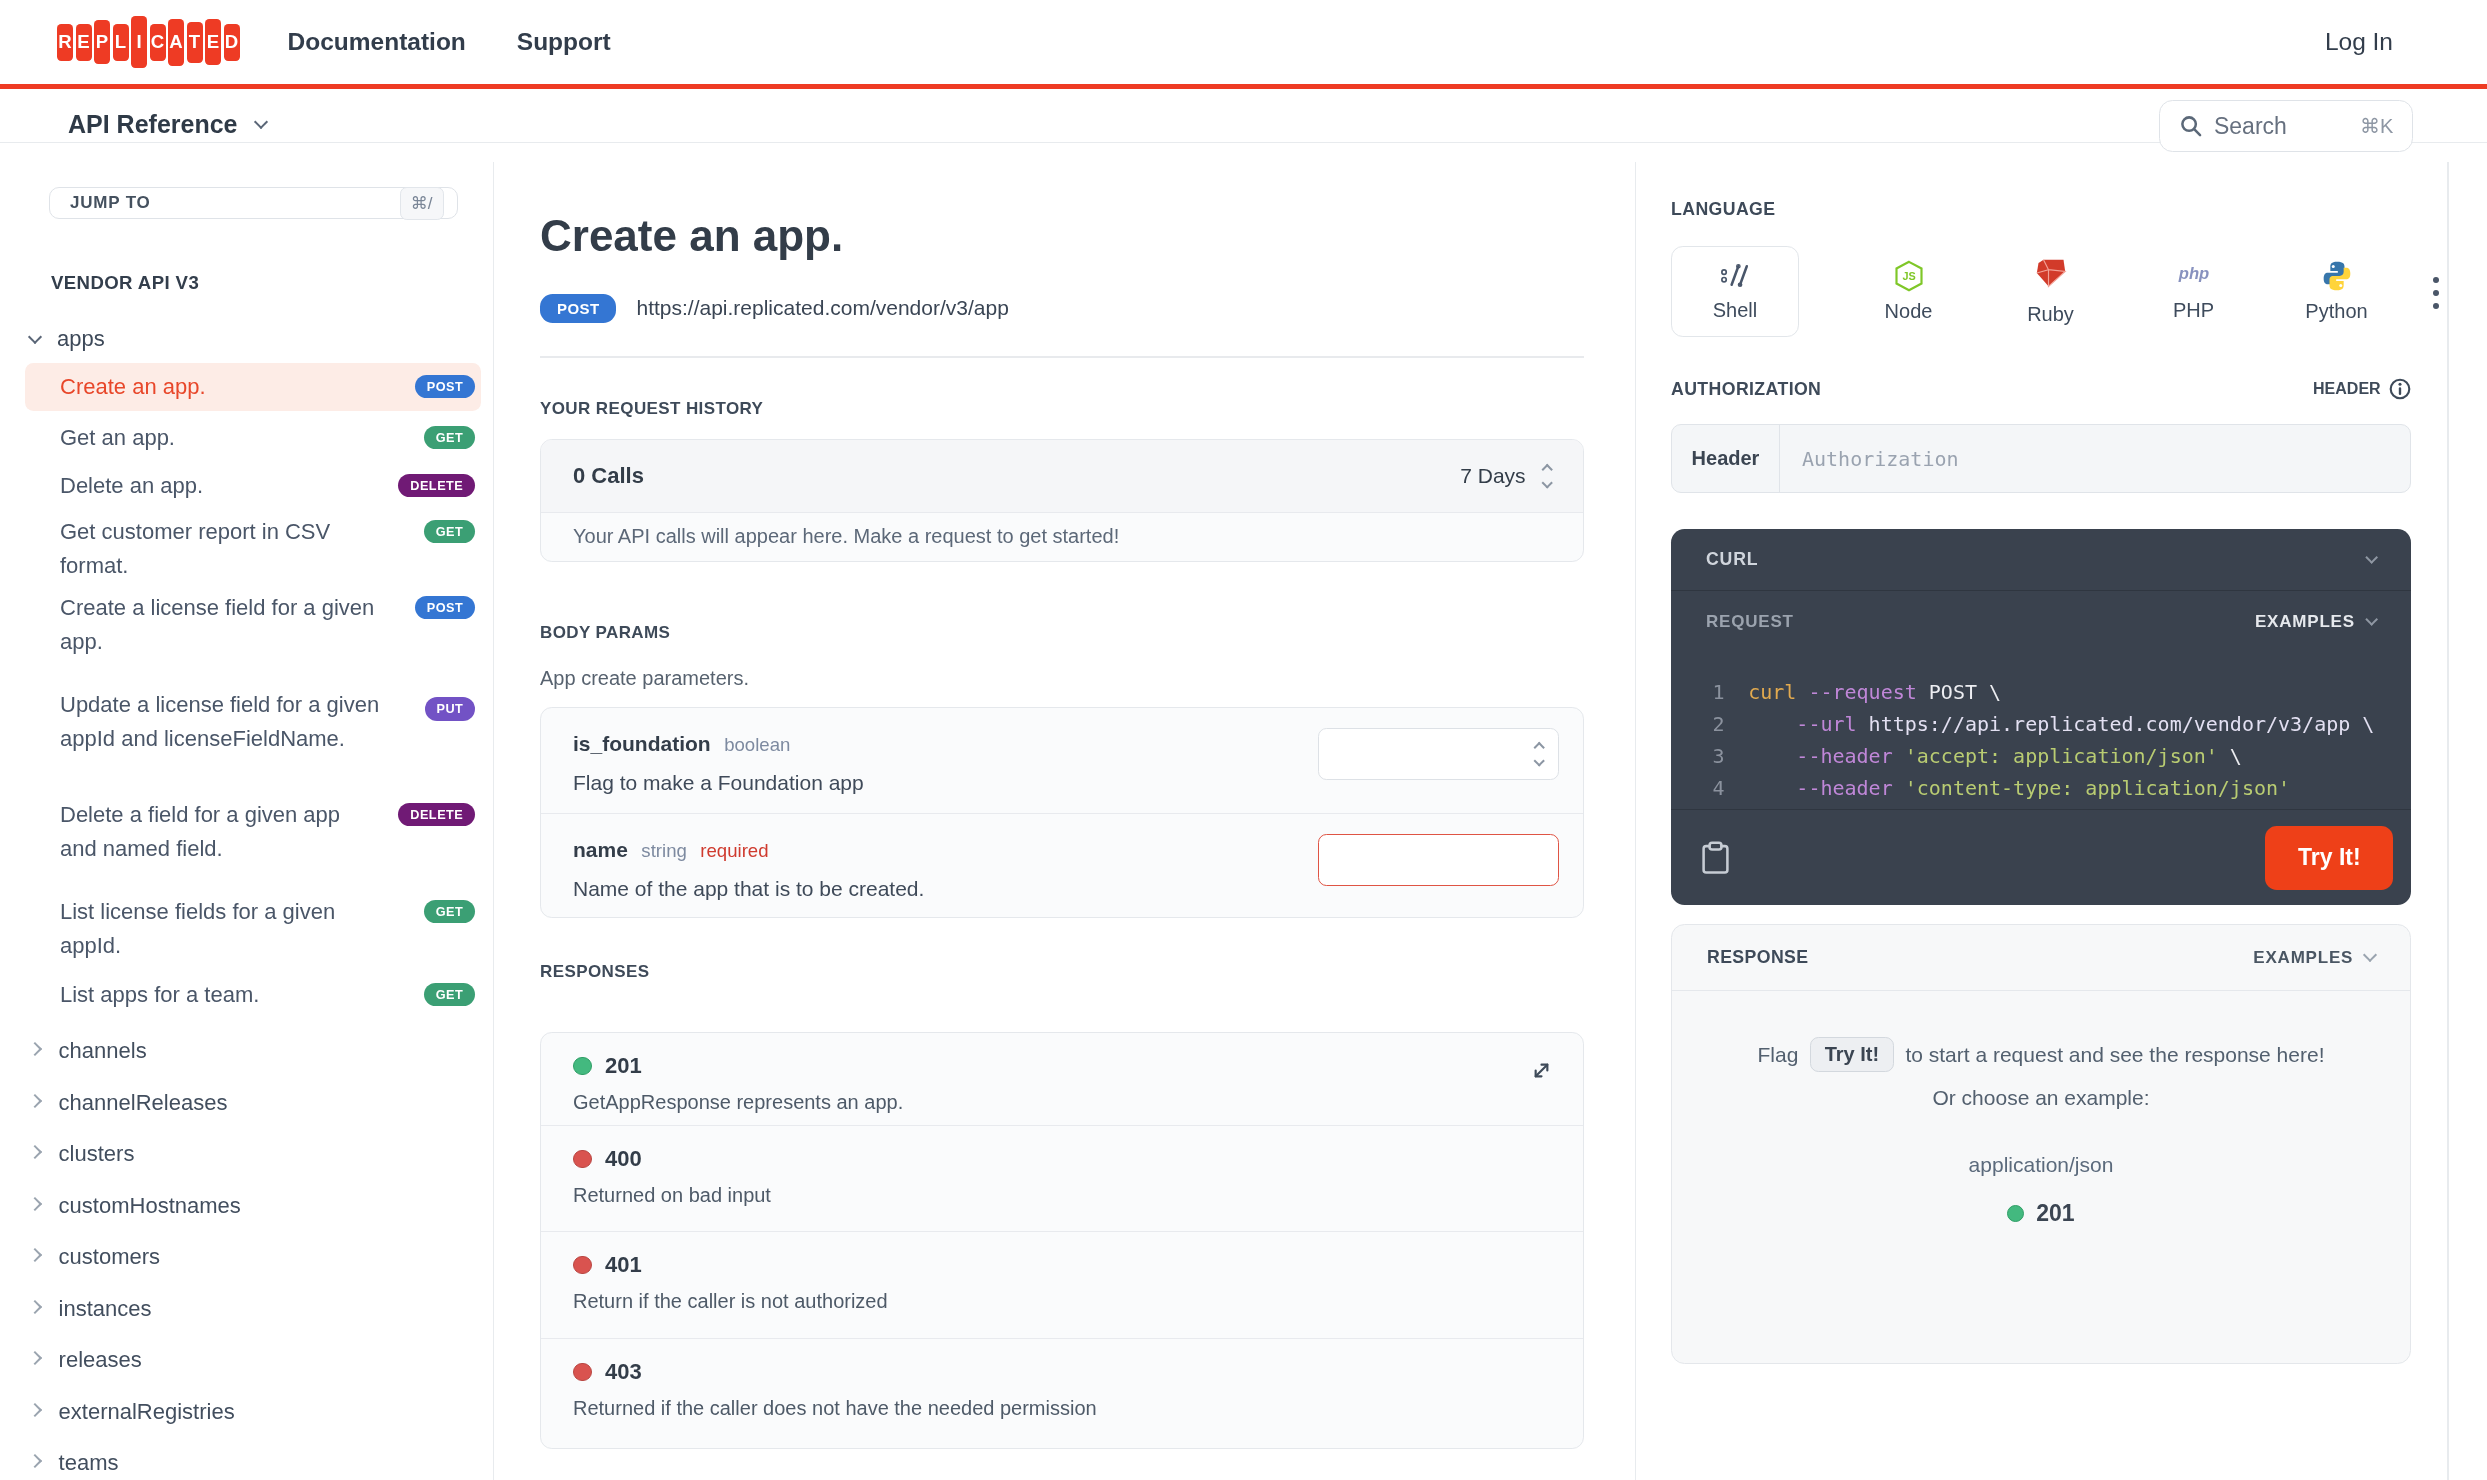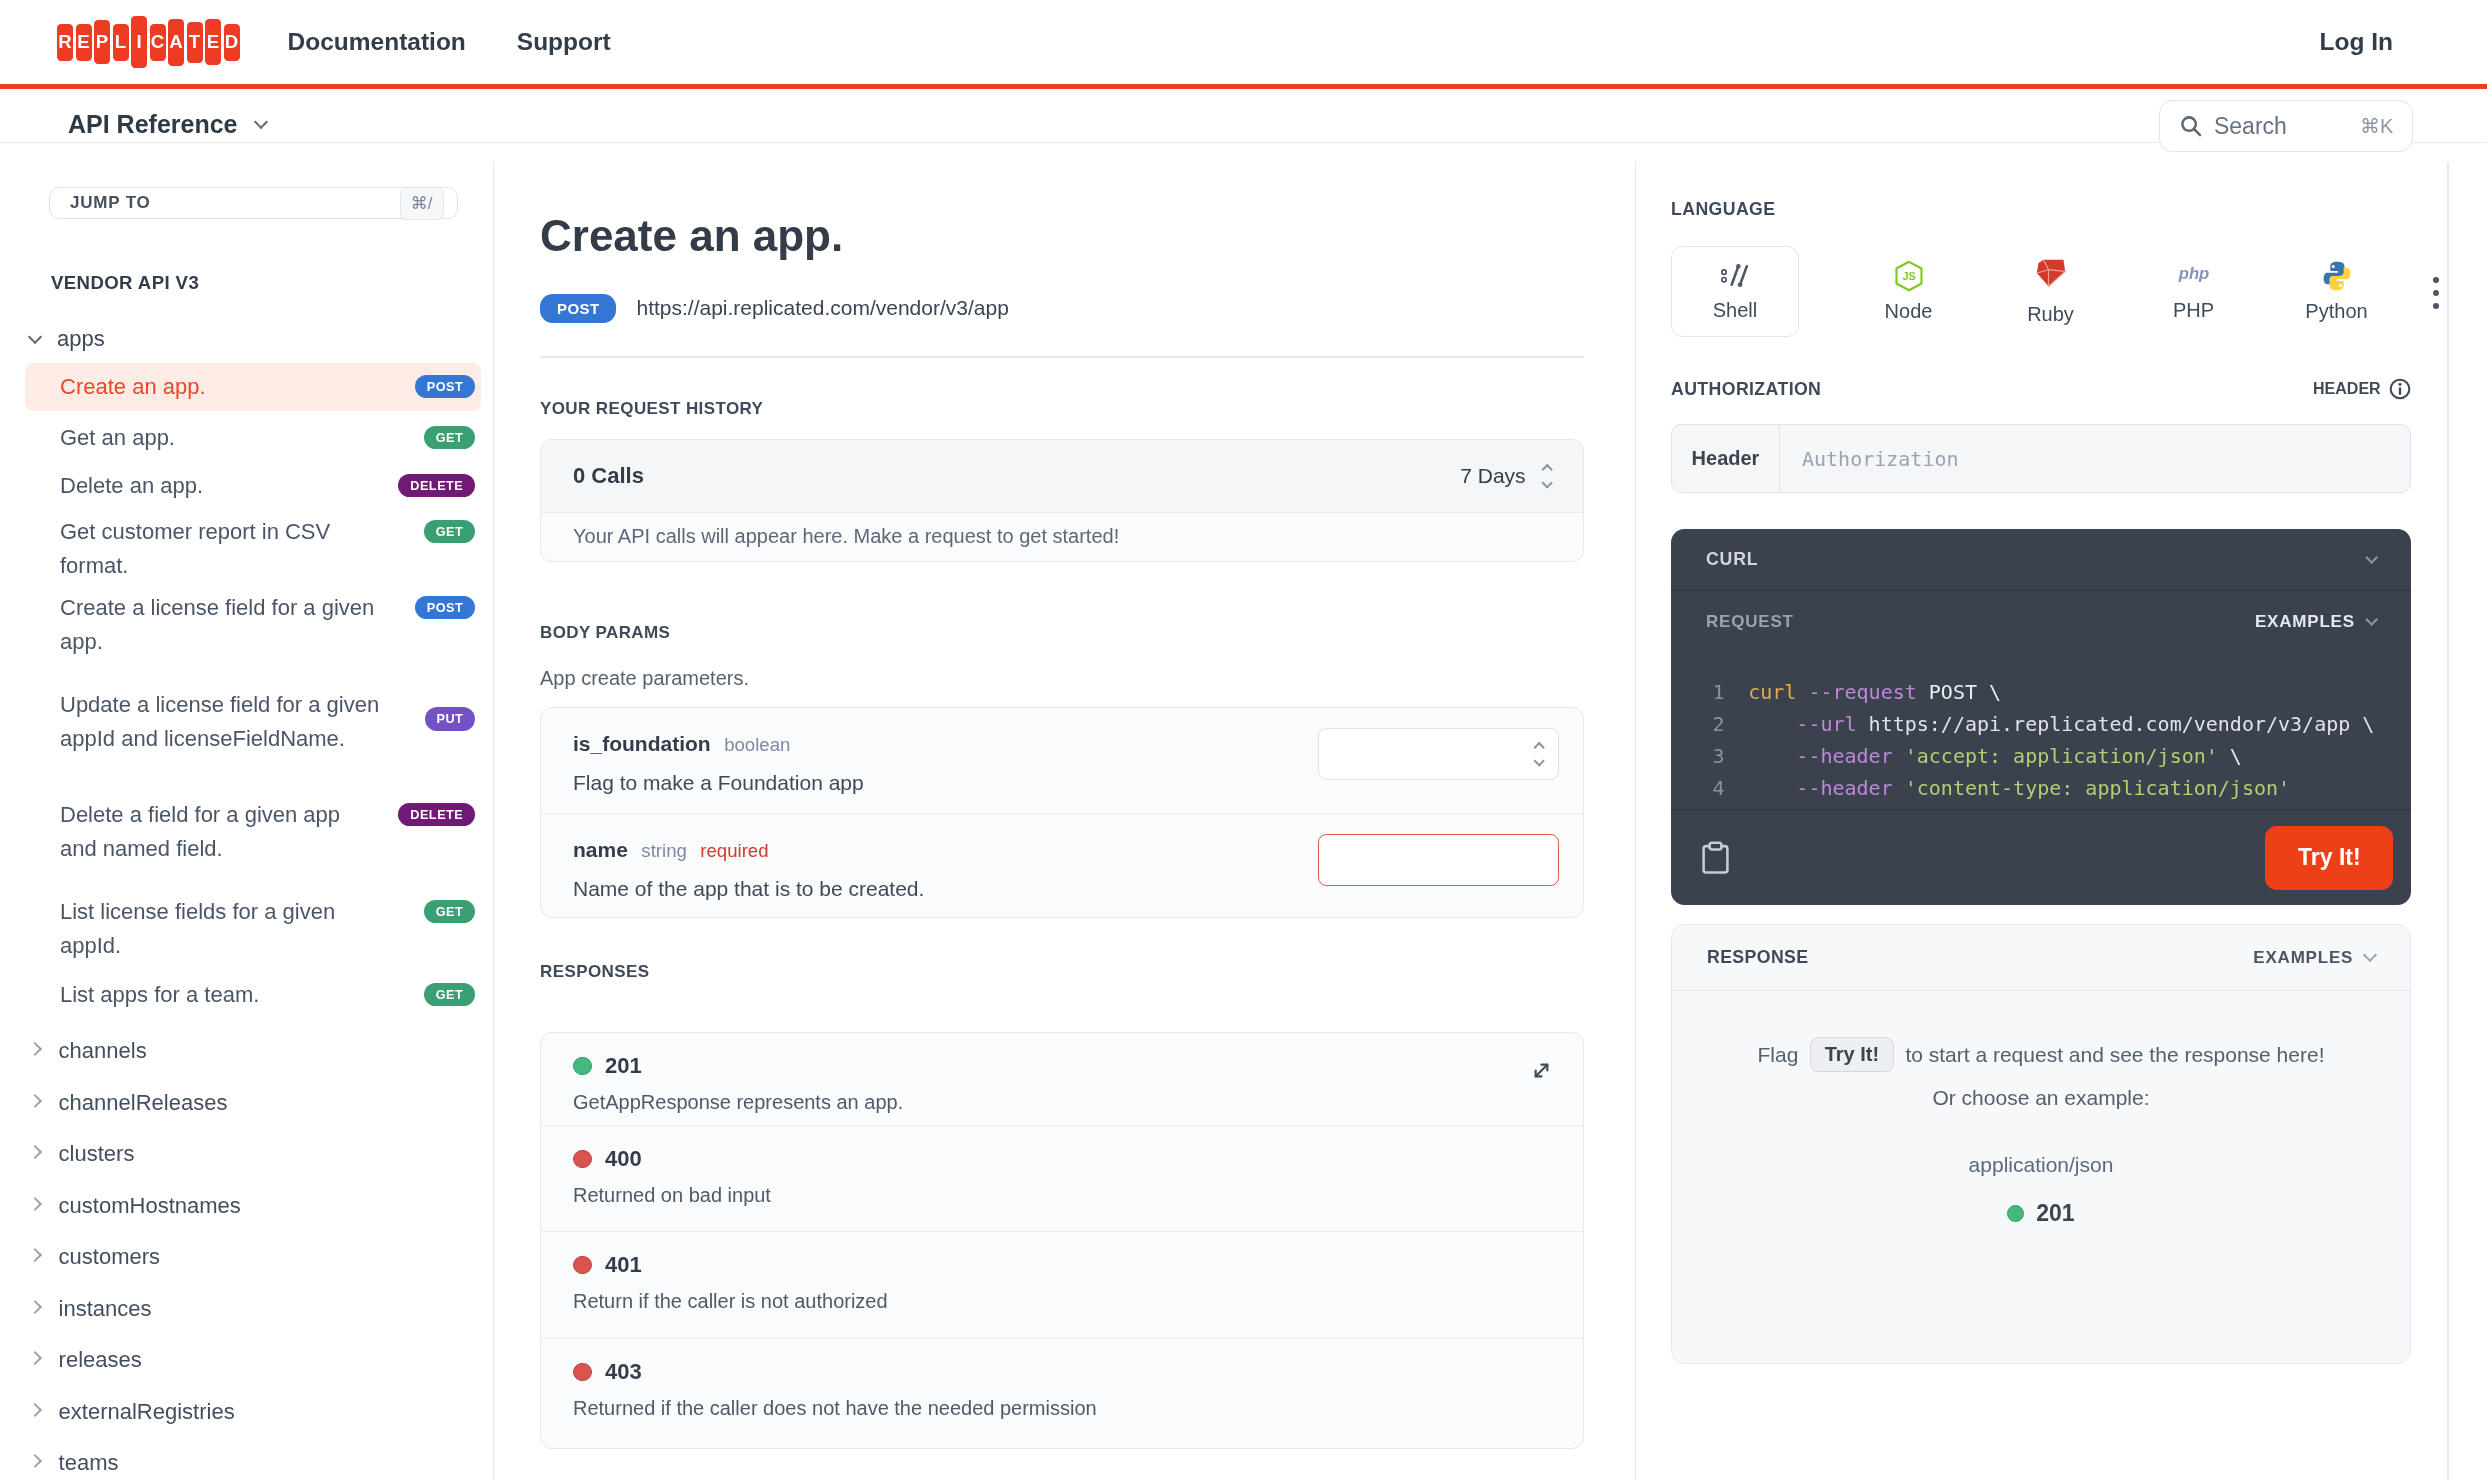--- a/index.html
+++ b/index.html
@@ -8,21 +8,21 @@
 
   
   #topnav { position:absolute; left:0; top:0; width:2487px; height:84px; background:#fff;
     display:flex; align-items:center; padding-left:57px; }
   #redbar { position:absolute; left:0; top:84px; width:2487px; height:5px; background:#ee3b23; }
   #logo { display:flex; align-items:center; gap:2.5px; margin-right:48px; }
   .logo-tile { background:#ee3b24; border-radius:4.2px; color:#fff; font-weight:bold;
     display:flex; align-items:center; justify-content:center; font-size:18.6px; width:16px; }
   .navlink { font-size:24.5px; font-weight:600; color:#323d4b; margin-right:51px; cursor:pointer; }
   #login { position:absolute; right:94px; top:0; height:84px; display:flex; align-items:center;
-    font-size:24.5px; font-weight:700; color:#323d4b; cursor:pointer; }
+    font-size:24.5px; font-weight:400; color:#323d4b; cursor:pointer; }
 
   
   #subheader { position:absolute; left:0; top:89px; width:2487px; height:54px; background:#fff;
     border-bottom:1.7px solid #e8ebee;text-decoration:underline; }
   #ref-title { position:absolute; left:68px; top:0; height:71px; display:flex; align-items:center;
     gap:18.6px; font-size:25px; font-weight:700; color:#2f3a47; cursor:pointer; }
   #searchbox { position:absolute; left:2159px; top:11px; width:254px; height:52px;
     border:1.7px solid #dfe3e8; border-radius:13.5px; display:flex; align-items:center;
     padding:0 18.6px; gap:11.8px; cursor:text; background:#fff; }
   #searchbox .ph { font-size:23px; color:#66707f; flex:1; }
@@ -239,21 +239,21 @@
       <div class="sb-item" style="top: 346px; padding-top: 6.8px; padding-bottom: 6.8px;">
         <span class="txt">Get customer report in CSV format.</span>
         <span class="pill m-get" style="top: 11.8px;">GET</span>
       </div>
       <div class="sb-item" style="top: 422px; padding-top: 6.8px; padding-bottom: 6.8px;">
         <span class="txt">Create a license field for a given app.</span>
         <span class="pill m-post" style="top: 11.8px;">POST</span>
       </div>
       <div class="sb-item" style="top: 519px; padding-top: 6.8px; padding-bottom: 6.8px;">
         <span class="txt">Update a license field for a given appId and licenseFieldName.</span>
-        <span class="pill m-put" style="top: 26px;">PUT</span>
+        <span class="pill m-put" style="top: 16px;">PUT</span>
       </div>
       <div class="sb-item" style="top: 629px; padding-top: 6.8px; padding-bottom: 6.8px;">
         <span class="txt">Delete a field for a given app and named field.</span>
         <span class="pill m-delete" style="top: 11.8px;">DELETE</span>
       </div>
       <div class="sb-item" style="top: 726px; padding-top: 6.8px; padding-bottom: 6.8px;">
         <span class="txt">List license fields for a given appId.</span>
         <span class="pill m-get" style="top: 11.8px;">GET</span>
       </div>
       <div class="sb-item" style="top: 809px; padding-top: 6.8px; padding-bottom: 6.8px;">

